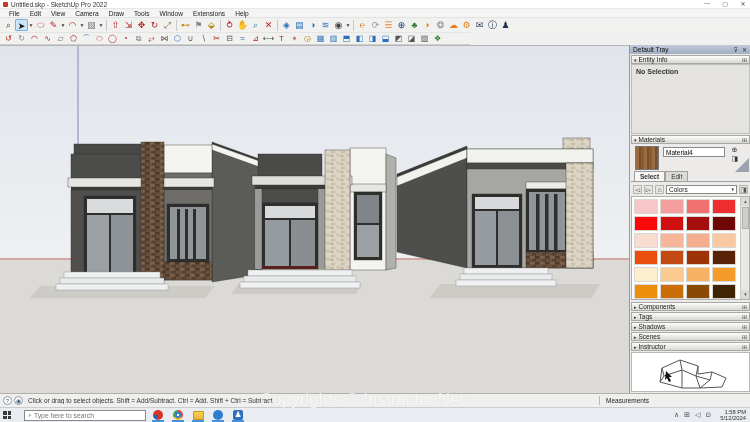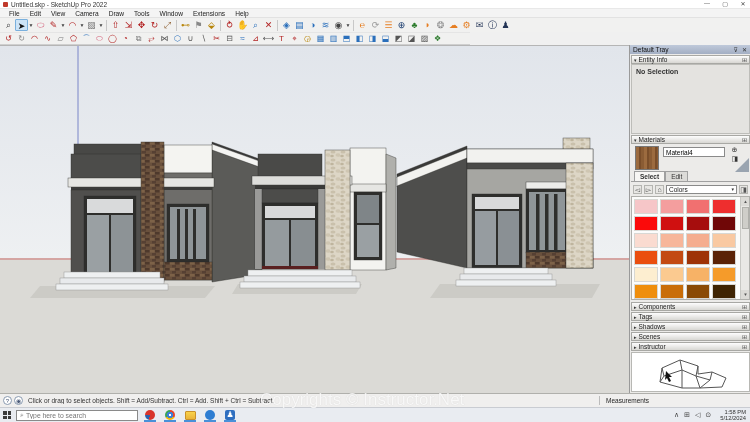--- a/index.html
+++ b/index.html
@@ -82,21 +82,21 @@
   .status-ic { width:9px; height:9px; border:1px solid #8a9ab0; border-radius:50%; font-size:6px; line-height:8px; text-align:center; color:#4a5a78; margin-right:2px; background:#fff;}
   .hint { font-size:6.5px; color:#333; margin-left:3px; flex:1; white-space:nowrap; overflow:hidden;}
   .meas-lbl { font-size:6.5px; color:#222; border-left:1px solid #bbb; padding:1px 6px 1px 6px; }
   .meas-box { width:92px; height:10px; }
 
   
   .taskbar { position:absolute; left:0; top:407px; width:750px; height:15px; background:#e9ecf1; border-top:1px solid #c9ccd2; display:flex; align-items:center; z-index:6;}
   .start { width:14px; height:15px; display:flex; align-items:center; justify-content:center; }
   .winlogo { width:8px; height:8px; display:grid; grid-template-columns:3.5px 3.5px; grid-template-rows:3.5px 3.5px; gap:1px; }
   .winlogo div { background:#3a3a3a; }
-  .search { width:122px; height:11px; background:#fff; border:1px solid #8a8a8a; display:flex; align-items:center; padding:0 3px; margin-left:2px;}
+  .search { width:122px; height:11px; background:#fff; border:1px solid #8a8a8a; display:flex; align-items:center; padding:0 3px; margin-left:10px;}
   .search .mag { font-size:7px; color:#666; margin-right:2px; }
   .search input { border:none; outline:none; font-size:6.8px; width:100%; color:#444; font-family:"Liberation Sans",sans-serif; background:transparent;}
   .apps { display:flex; margin-left:6px; gap:8px; }
   .app { width:12px; height:14px; position:relative; display:flex; align-items:center; justify-content:center; }
   .app .ind { position:absolute; bottom:0; left:0; width:12px; height:2px; background:#4a90d9; }
   .app .glyph { font-size:8px; color:#fff; line-height:10px;}
   .icon-browser { width:10px; height:10px; border-radius:50%; background:conic-gradient(#d8342c 0 55%, #2a5fae 55% 75%, #d8342c 75%); }
   .icon-chrome { width:10px; height:10px; border-radius:50%; background:radial-gradient(circle at 50% 50%, #fff 0 1.5px, #3e7fd6 1.5px 3px, rgba(0,0,0,0) 3px), conic-gradient(#e8452c 0 120deg, #f3b604 120deg 240deg, #3ba55b 240deg 360deg); }
   .icon-file-explorer { width:11px; height:9px; background:linear-gradient(#f9d24a,#eab33a); border:1px solid #c9912a; border-radius:1px; }
   .icon-photos { width:10px; height:10px; border-radius:50%; background:#2d7dd2; }

